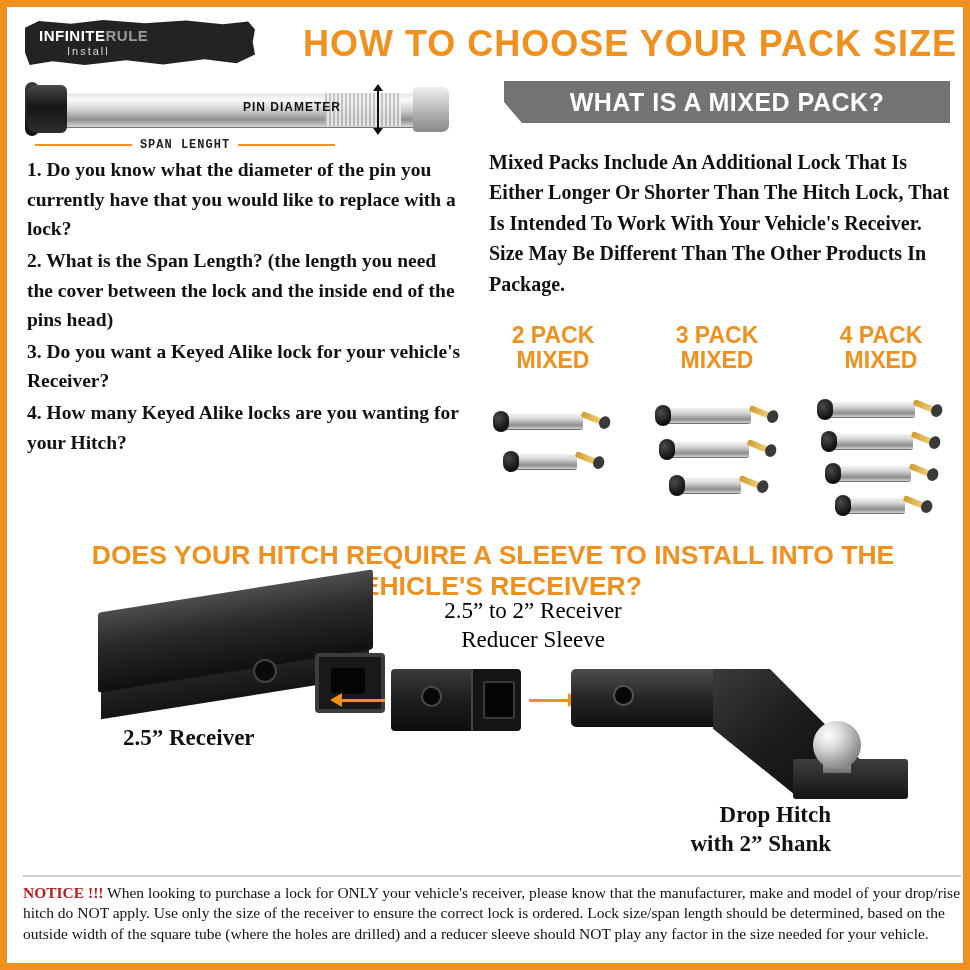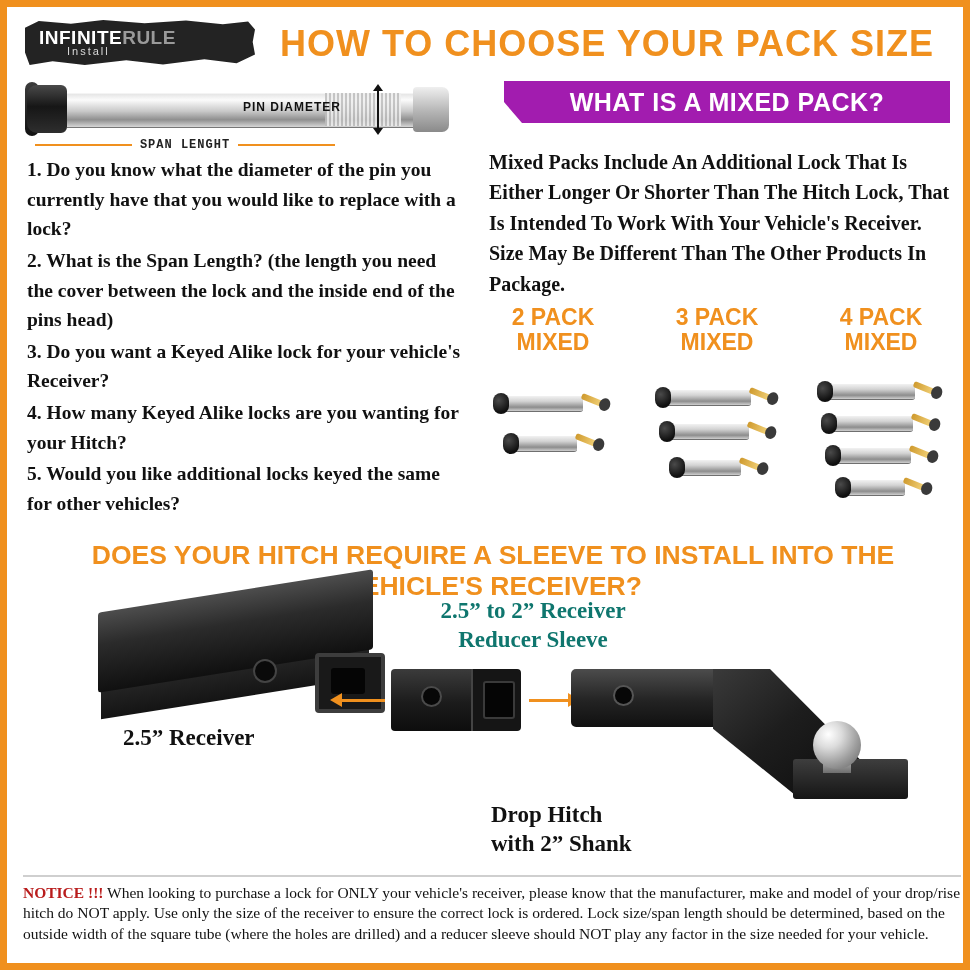--- a/index.html
+++ b/index.html
@@ -23,33 +23,33 @@
   }
   .brand-smear{
     position:absolute;left:0;top:0;width:230px;height:48px;
     background:#1a1a1a;
     clip-path:polygon(0% 18%,6% 4%,20% 10%,34% 2%,52% 9%,70% 3%,86% 11%,97% 5%,100% 22%,99% 48%,100% 74%,92% 92%,78% 84%,60% 95%,44% 86%,26% 96%,12% 88%,2% 96%,0% 70%);
     opacity:.96;
   }
   .brand-txt1{
     position:absolute;left:14px;top:8px;
     font-family:"Liberation Sans", sans-serif;
-    font-weight:bold;font-size:19px;letter-spacing:.5px;color:#ffffff;
+    font-weight:bold;font-size:15px;letter-spacing:.5px;color:#ffffff;
   }
   .brand-txt1 .rule{color:#9a9a9a;}
   .brand-txt2{
     position:absolute;left:42px;top:26px;
     font-family:"Liberation Sans", sans-serif;
     font-size:11px;letter-spacing:2px;color:#d9d9d9;
   }
 
   
   .main-title{
     position:absolute;left:250px;top:16px;width:700px;
-    text-align:center;
+    text-align:right;
     font-family:"Liberation Sans", sans-serif;
     font-weight:bold;
     font-size:36px;
     letter-spacing:1px;
     color:#f0901e;
     text-transform:uppercase;
   }
 
   
   .pin-wrap{position:absolute;left:18px;top:62px;width:430px;height:82px;padding-left:33px;}
@@ -107,39 +107,39 @@
   
   .qlist{
     position:absolute;left:20px;top:148px;width:440px;
     font-size:19.5px;line-height:1.52;color:#111;font-weight:bold;
   }
   .qlist p{margin:0 0 2px 0;}
 
   
   .mixed-banner{
     position:absolute;left:497px;top:74px;width:446px;height:42px;
-    background:#a21caf;
+    background:#737373;
     clip-path:polygon(0 0,100% 0,100% 100%,18px 100%,0 50%);
     display:flex;align-items:center;justify-content:center;
   }
   .mixed-banner span{
     font-family:"Liberation Sans", sans-serif;
     font-weight:bold;font-size:25px;letter-spacing:.5px;color:#ffffff;
     text-transform:uppercase;
   }
 
   .mixed-text{
     position:absolute;left:482px;top:140px;width:468px;
     font-size:20px;line-height:1.52;color:#111;font-weight:bold;
   }
 
   
   .packs{
-    position:absolute;left:470px;top:298px;width:480px;height:220px;
-    display:flex;justify-content:space-between;
+    position:absolute;left:470px;top:312px;width:480px;height:220px;
+    display:flex;justify-content:space-between;align-items:center;
   }
   .pack-col{width:152px;text-align:center;position:relative;}
   .pack-title{
     font-family:"Liberation Sans", sans-serif;
     font-weight:bold;font-size:23px;line-height:1.08;color:#f0901e;
     text-transform:uppercase;
   }
   .pack-art{position:relative;height:150px;margin-top:12px;}
 
   
@@ -199,21 +199,21 @@
     position:absolute;left:232px;top:88px;width:20px;height:20px;
     background:#0a0a0a;border-radius:50%;box-shadow:0 0 0 2px #444;
   }
   .lbl-receiver{
     position:absolute;left:100px;top:152px;
     font-size:23px;font-weight:bold;color:#111;
   }
 
   .sleeve-lbl{
     position:absolute;left:330px;top:24px;width:360px;text-align:center;
-    font-size:23px;font-weight:bold;line-height:1.25;color:#0f766e;
+    font-size:23px;font-weight:normal;line-height:1.25;color:#000000;
   }
   .sleeve-box{
     position:absolute;left:368px;top:96px;width:128px;height:62px;
     background:linear-gradient(180deg,#3b3b3b,#1b1b1b 55%,#0d0d0d);
     border-radius:4px;
   }
   .sleeve-face{
     position:absolute;left:448px;top:96px;width:48px;height:62px;
     background:#151515;border-left:2px solid #444;border-radius:0 4px 4px 0;
   }
@@ -260,21 +260,21 @@
   .ball{
     position:absolute;left:790px;top:148px;width:48px;height:48px;
     border-radius:50%;
     background:radial-gradient(circle at 32% 28%,#ffffff 0%,#dcdcdc 28%,#9d9d9d 62%,#5f5f5f 100%);
   }
   .ball-neck{
     position:absolute;left:800px;top:186px;width:28px;height:14px;
     background:linear-gradient(180deg,#b5b5b5,#6e6e6e);
   }
   .drop-lbl{
-    position:absolute;left:468px;top:228px;width:340px;text-align:left;
+    position:absolute;left:468px;top:228px;width:340px;text-align:right;
     font-size:23px;font-weight:bold;line-height:1.25;color:#111;
   }
 
   
   .notice{
     position:absolute;left:16px;top:876px;width:938px;
     font-size:15.5px;line-height:1.32;color:#111;
   }
   .notice .tag{color:#b91c1c;font-weight:bold;}
   .notice-line{
@@ -309,21 +309,20 @@
       <div class="span-txt">SPAN LENGHT</div>
       <div class="span-line"></div>
     </div>
   </div>
 
   <div class="qlist">
     <p>1. Do you know what the diameter of the pin you currently have that you would like to replace with a lock?</p>
     <p>2. What is the Span Length? (the length you need the cover between the lock and the inside end of the pins head)</p>
     <p>3. Do you want a Keyed Alike lock for your vehicle's Receiver?</p>
     <p>4. How many Keyed Alike locks are you wanting for your Hitch?</p>
-    <p>5. Would you like additional locks keyed the same for other vehicles?</p>
   </div>
 
   <div class="mixed-banner">
     <span>What is a Mixed Pack?</span>
   </div>
 
   <div class="mixed-text">Mixed Packs Include An Additional Lock That Is Either Longer Or Shorter Than The Hitch Lock, That Is Intended To Work With Your Vehicle's Receiver. Size May Be Different Than The Other Products In Package.</div>
 
   <div class="packs">
 

